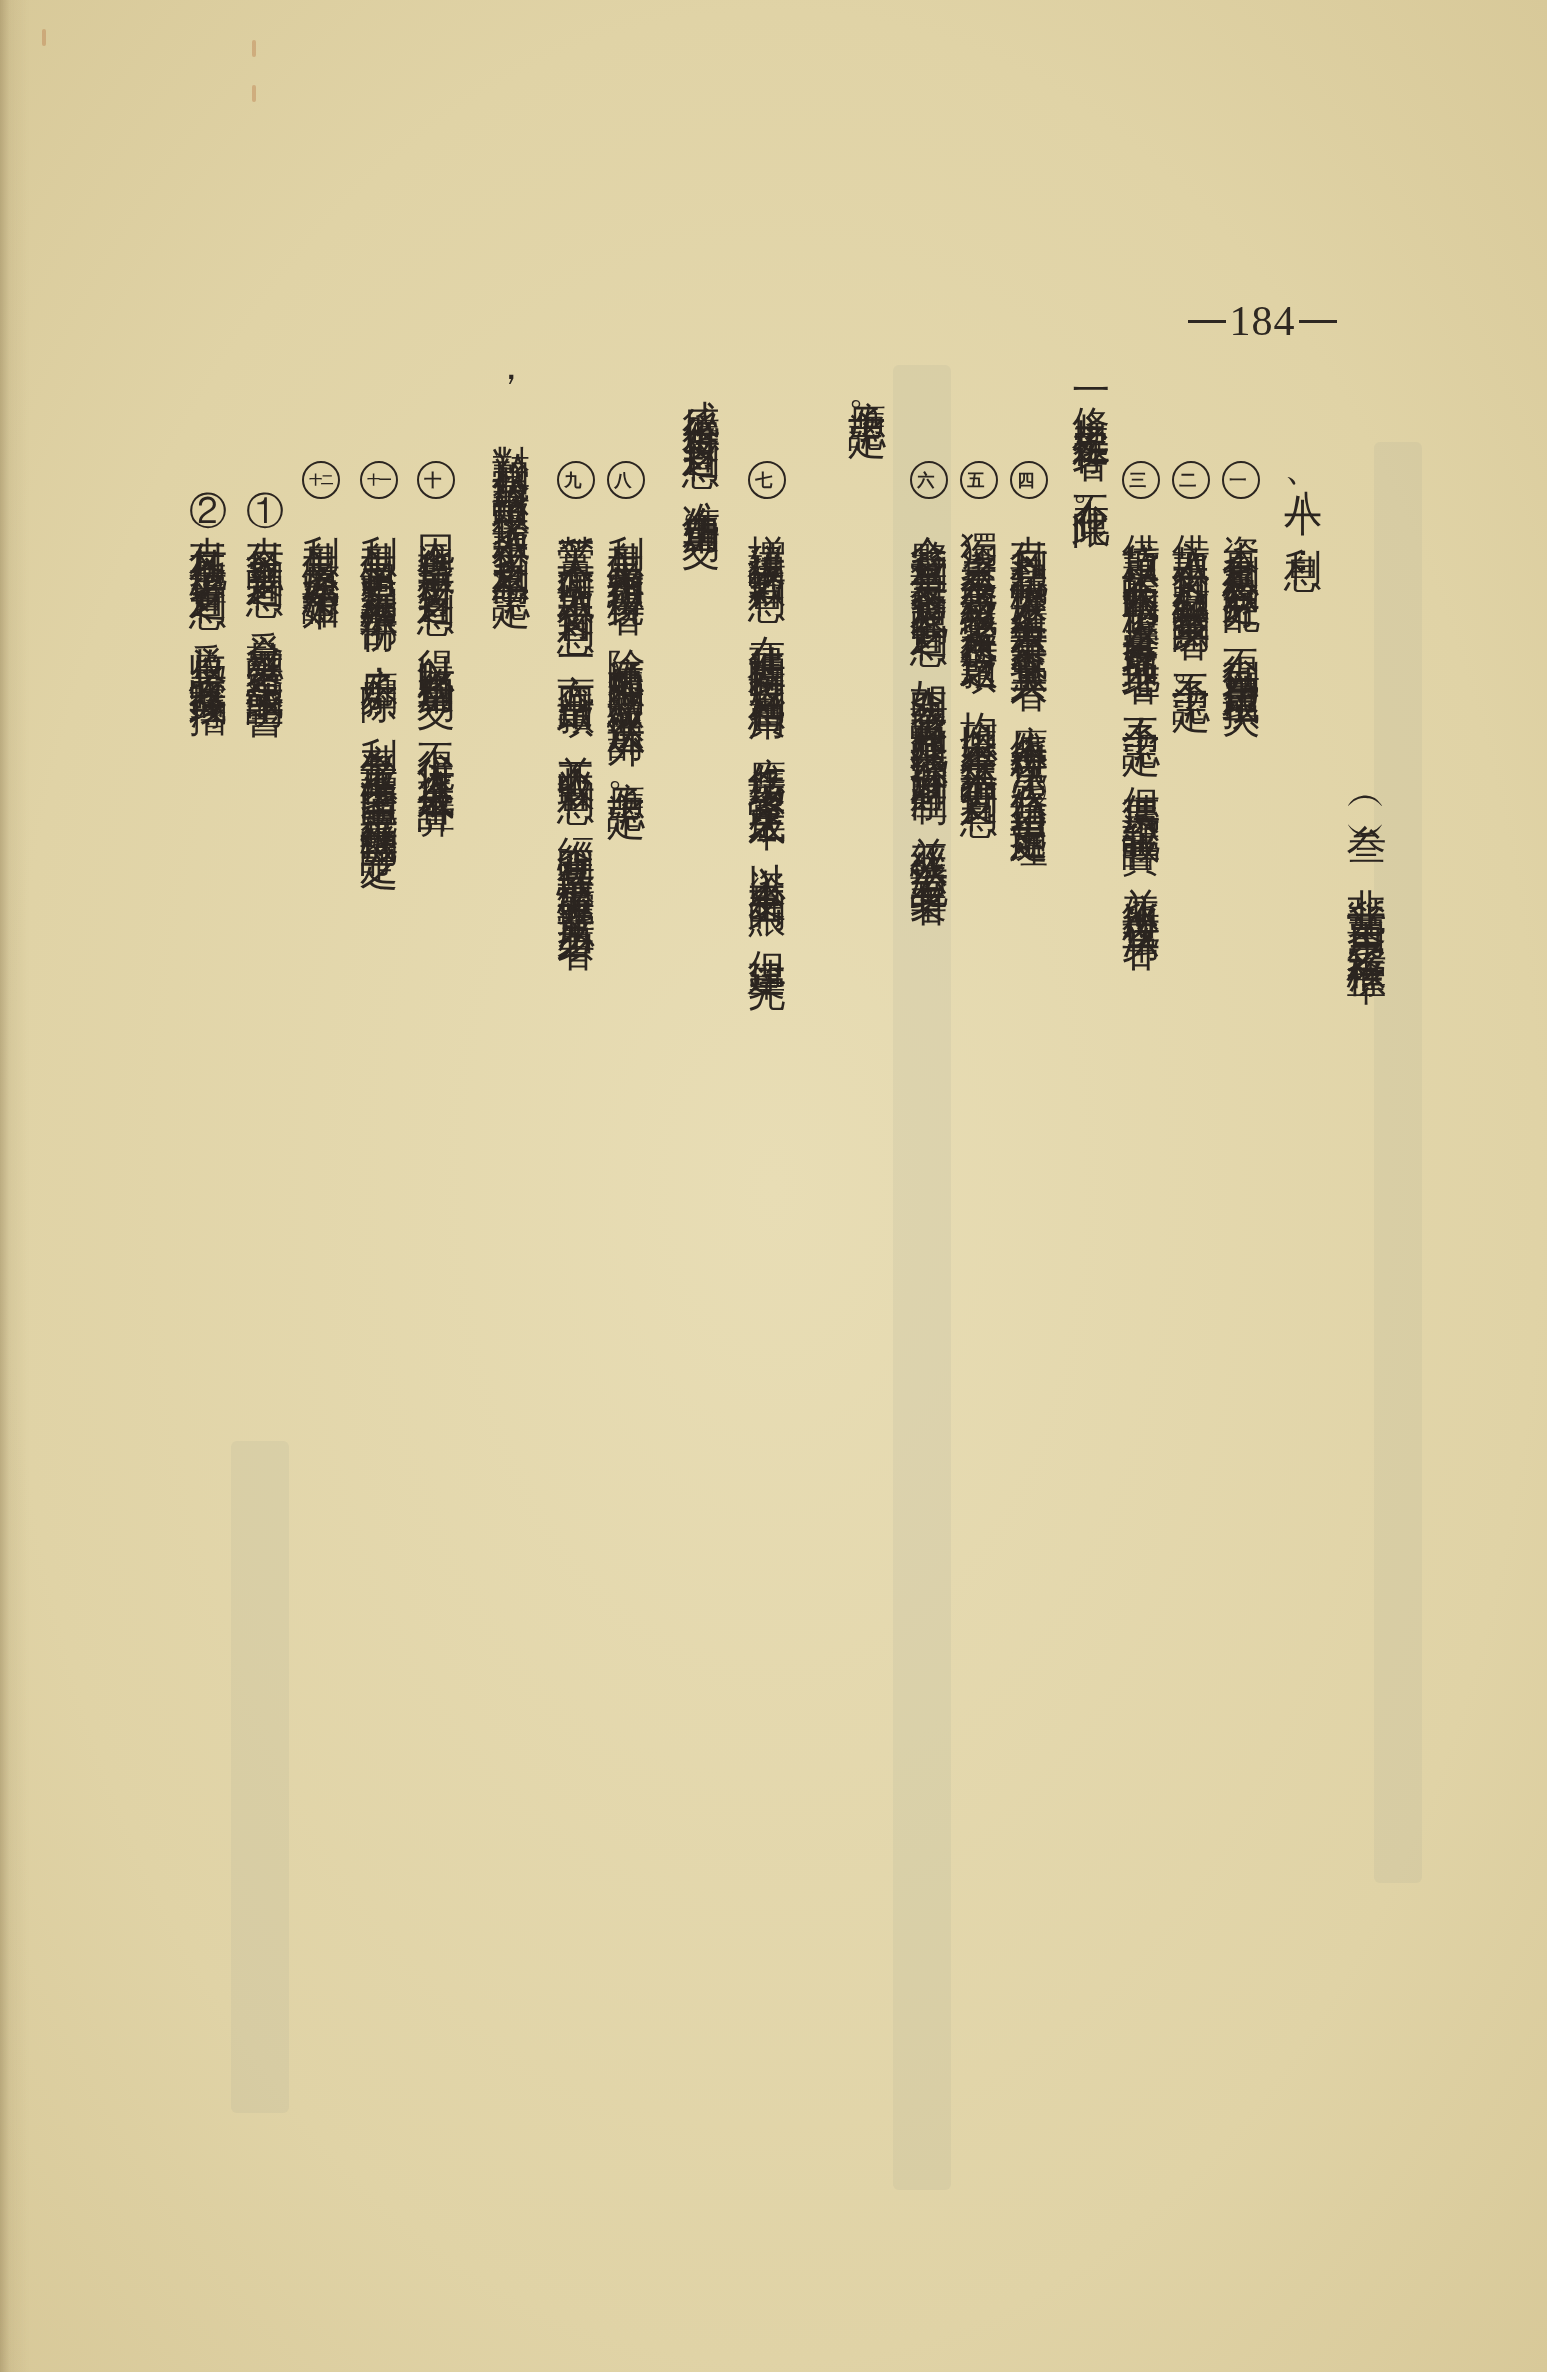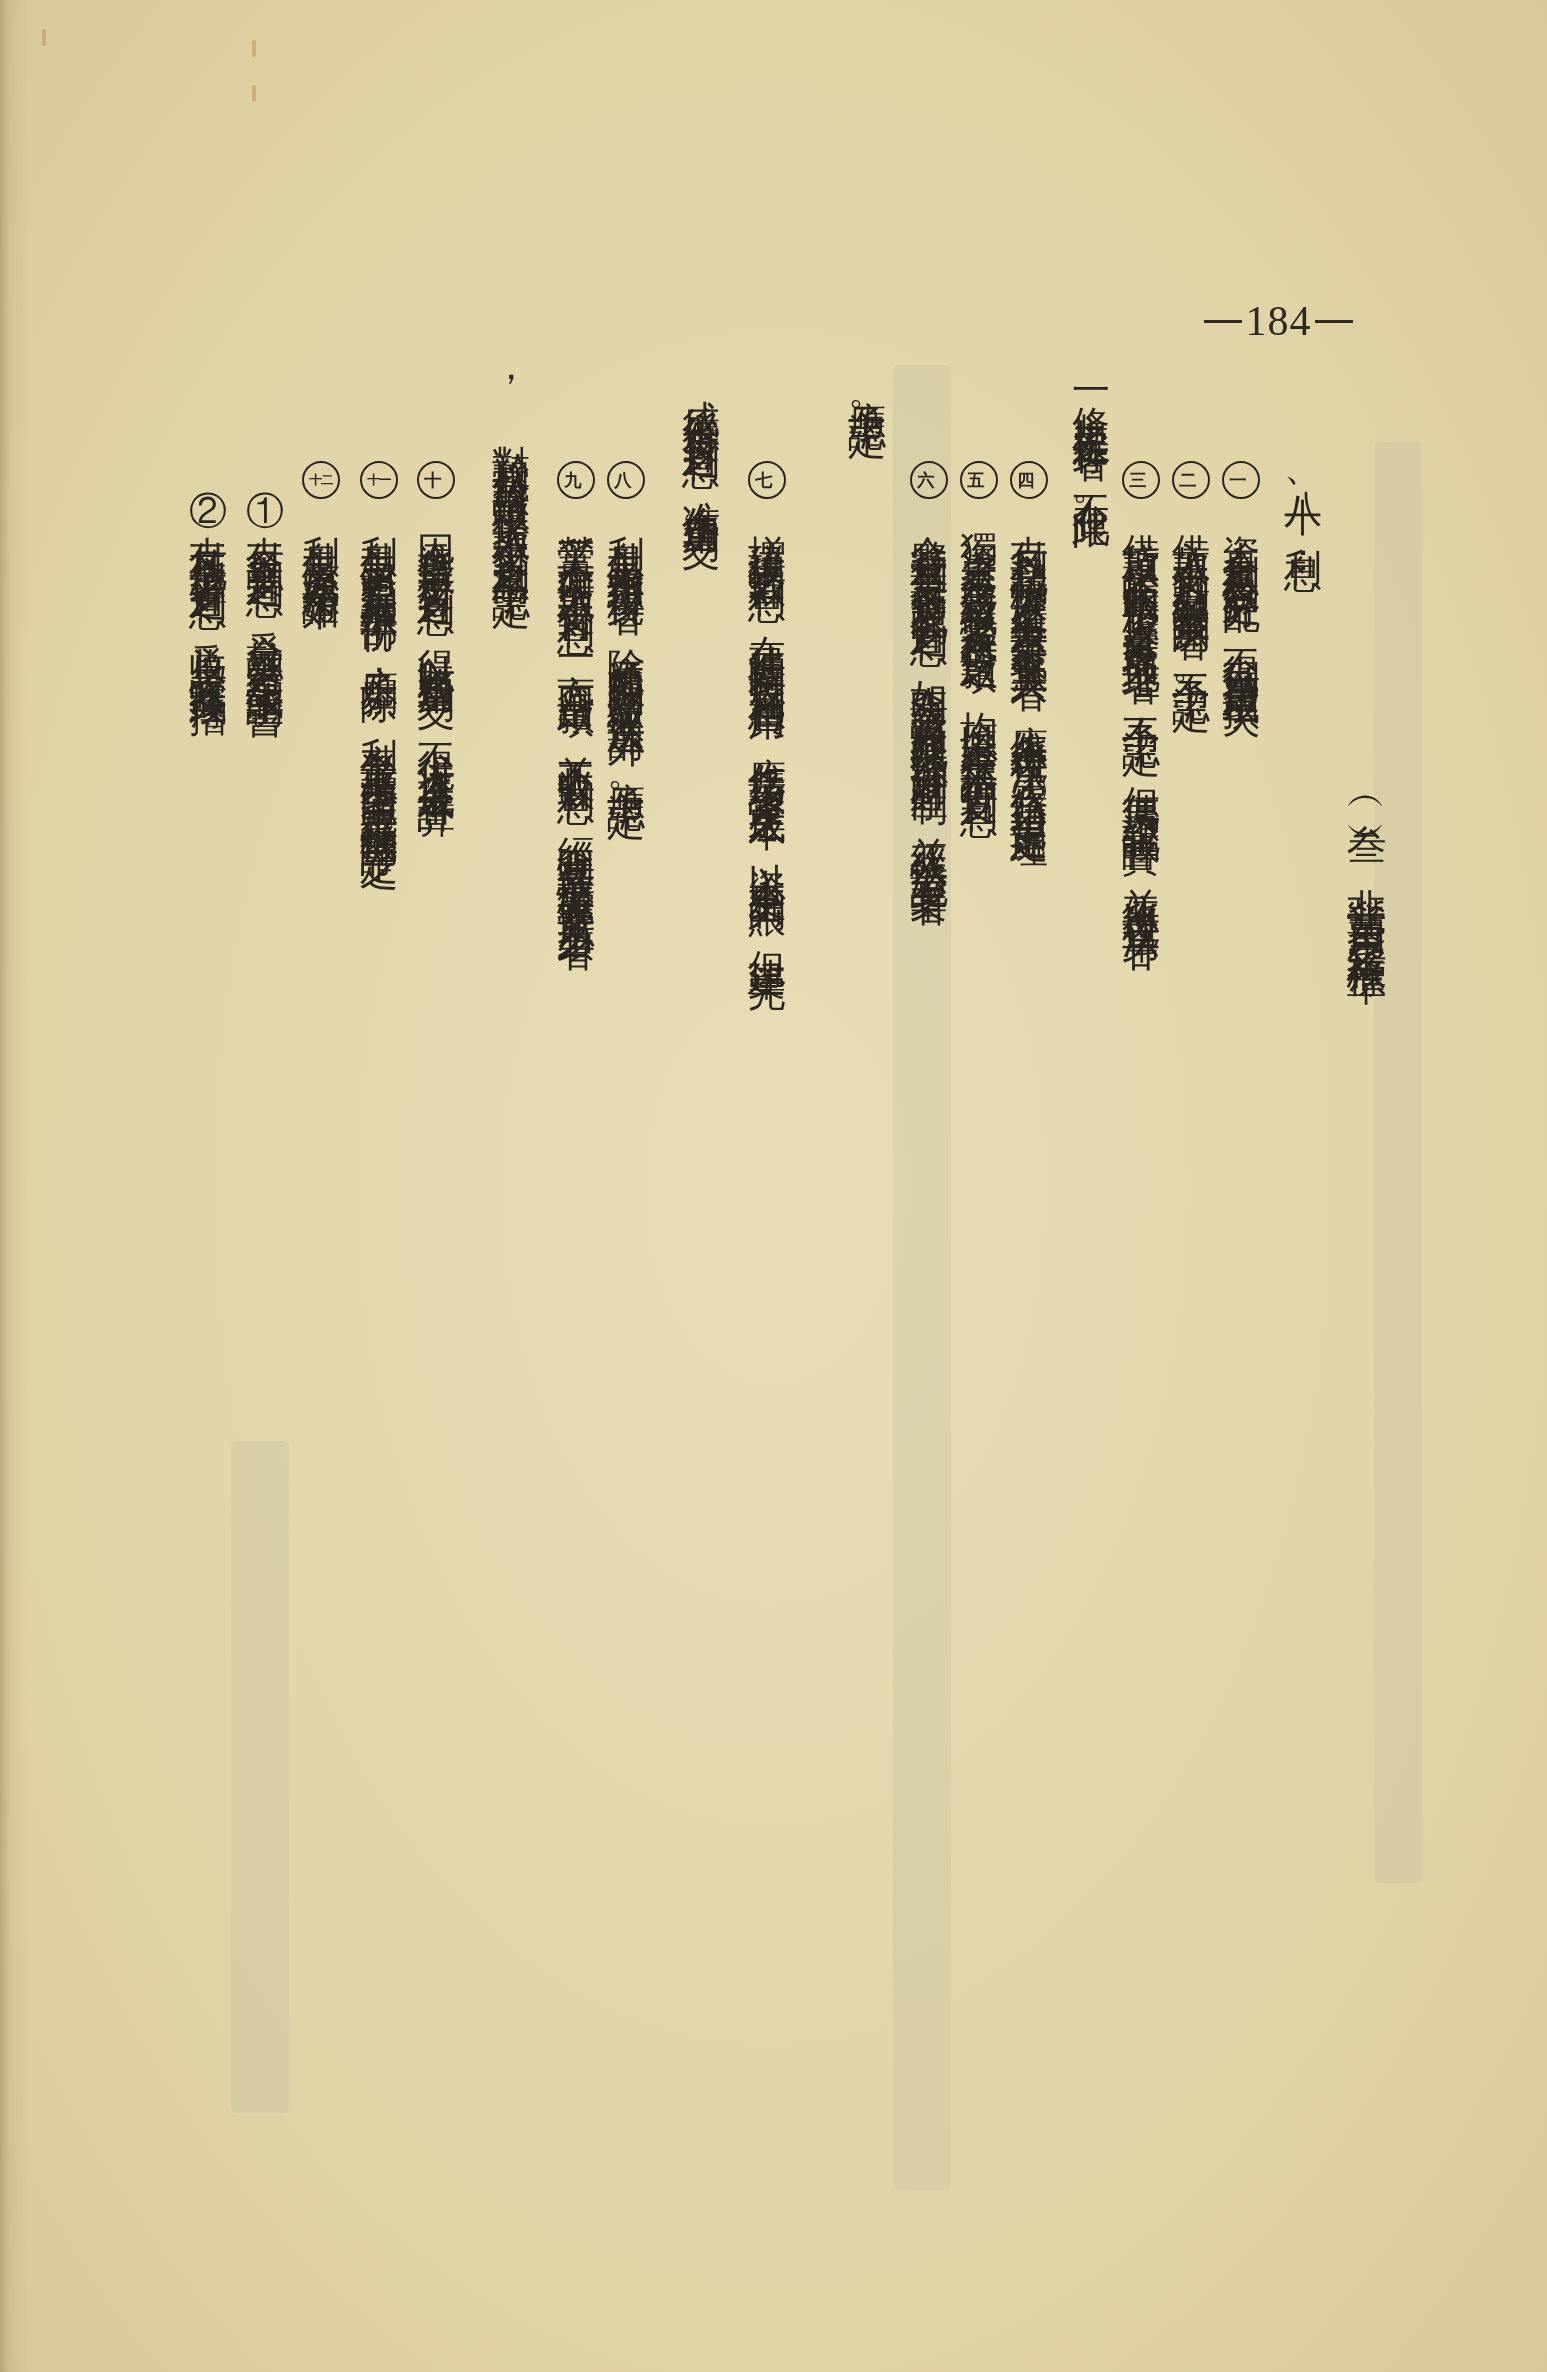--- a/index.html
+++ b/index.html
@@ -8,21 +8,21 @@
     background:#e3d7ac;
     background-image:
       linear-gradient(90deg, rgba(120,100,60,0.35) 0px, rgba(120,100,60,0.10) 9.6px, rgba(0,0,0,0) 29px),
       radial-gradient(ellipse at 50% 50%, #e8ddb5 0%, #e0d3a6 70%, #d8c999 100%);
     font-family: "DejaVu Serif", "Liberation Serif", serif;
     color:#2b2520;
   }
   .page-number {
     position:absolute; left:1184px; top:288px; width:173px; height:58px;
     font-family:"Liberation Serif", "DejaVu Serif", serif;
-    font-size:42px; line-height:58px; text-align:right; color:#2e2822;
+    font-size:42px; line-height:58px; text-align:left; color:#2e2822;
     letter-spacing:1px;
   }
   .page-number .dash { display:inline-block; width:38px; height:2.9px; background:#2e2822; vertical-align:middle; margin:0 3.8px; }
   .page-number .num { vertical-align:middle; }
   .col {
     position:absolute; width:50px;
     writing-mode: vertical-rl; text-orientation: upright;
     font-size:38px; line-height:50px; letter-spacing:6.3px;
     white-space:nowrap; color:#2b2520;
   }

